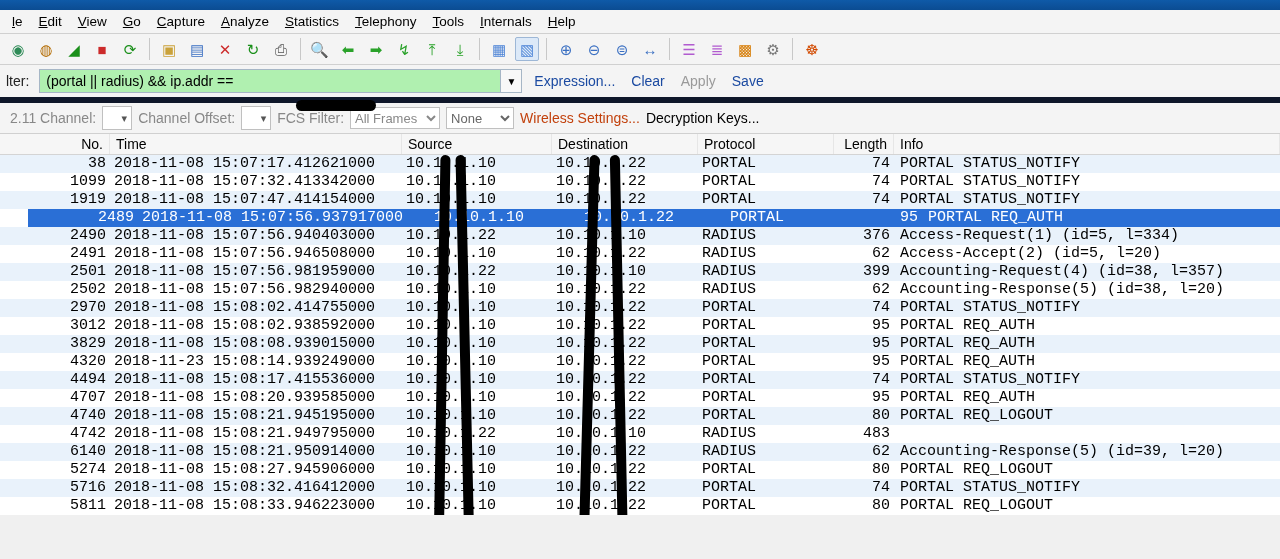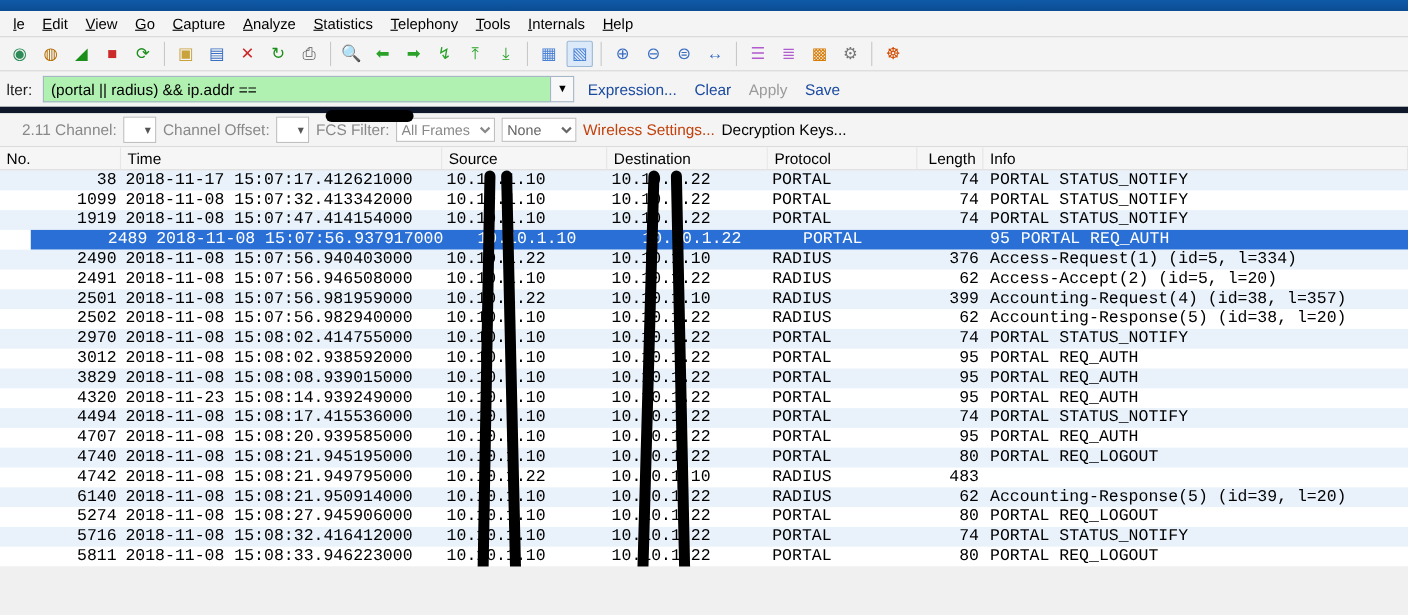--- a/index.html
+++ b/index.html
@@ -111,21 +111,21 @@
   }
   .filterbar .fbtn.disabled {
     color: #9a9a9a;
   }
 
   .wirelessbar {
     display: flex;
     align-items: center;
     background: #f4f4f4;
     border-bottom: 1px solid #d0d0d0;
-    padding: 3px 20px;
+    padding: 3px 10px;
     font-size: 14px;
     gap: 6px;
   }
   .wirelessbar .wlabel {
     color: #888;
   }
   .wirelessbar .wbox {
     border: 1px solid #c0c0c0;
     background: #fff;
     height: 22px;
@@ -159,21 +159,21 @@
     border-bottom: 1px solid #d4d4d4;
     font-family: "Segoe UI", Tahoma, Arial, sans-serif;
     font-size: 14px;
     color: #000;
   }
   .plist-header .col {
     padding: 2px 6px;
     border-right: 1px solid #e6e6e6;
     box-sizing: border-box;
   }
-  .col-no    { width: 110px; text-align: left; }
+  .col-no    { width: 110px; text-align: right; }
   .col-time  { width: 292px; text-align: left; }
   .col-src   { width: 150px; text-align: left; }
   .col-dst   { width: 146px; text-align: left; }
   .col-proto { width: 136px; text-align: left; }
   .col-len   { width: 60px;  text-align: right; }
   .col-info  { flex: 1;      text-align: left; padding-left: 6px; }
 
   .plist-body { }
   .prow {
     display: flex;
@@ -307,21 +307,21 @@
     <div class="col col-time">Time</div>
     <div class="col col-src">Source</div>
     <div class="col col-dst">Destination</div>
     <div class="col col-proto">Protocol</div>
     <div class="col col-len">Length</div>
     <div class="col col-info">Info</div>
   </div>
 
   <div class="packet-wrap">
     <div class="plist-body" id="plist-body">
-        <div class="prow alt"><span class="cell cell-no">38</span><span class="cell cell-time">2018-11-17 15:07:17.412621000</span><span class="cell cell-src">10.10.1.10</span><span class="cell cell-dst">10.10.1.22</span><span class="cell cell-proto">PORTAL</span><span class="cell cell-len">74</span><span class="cell cell-info">PORTAL STATUS_NOTIFY</span></div>
+        <div class="prow alt"><span class="cell cell-no">38</span><span class="cell cell-time">2018-11-08 15:07:17.412621000</span><span class="cell cell-src">10.10.1.10</span><span class="cell cell-dst">10.10.1.22</span><span class="cell cell-proto">PORTAL</span><span class="cell cell-len">74</span><span class="cell cell-info">PORTAL STATUS_NOTIFY</span></div>
         <div class="prow"><span class="cell cell-no">1099</span><span class="cell cell-time">2018-11-08 15:07:32.413342000</span><span class="cell cell-src">10.10.1.10</span><span class="cell cell-dst">10.10.1.22</span><span class="cell cell-proto">PORTAL</span><span class="cell cell-len">74</span><span class="cell cell-info">PORTAL STATUS_NOTIFY</span></div>
         <div class="prow alt"><span class="cell cell-no">1919</span><span class="cell cell-time">2018-11-08 15:07:47.414154000</span><span class="cell cell-src">10.10.1.10</span><span class="cell cell-dst">10.10.1.22</span><span class="cell cell-proto">PORTAL</span><span class="cell cell-len">74</span><span class="cell cell-info">PORTAL STATUS_NOTIFY</span></div>
         <div class="prow sel"><span class="cell cell-no">2489</span><span class="cell cell-time">2018-11-08 15:07:56.937917000</span><span class="cell cell-src">10.10.1.10</span><span class="cell cell-dst">10.10.1.22</span><span class="cell cell-proto">PORTAL</span><span class="cell cell-len">95</span><span class="cell cell-info">PORTAL REQ_AUTH</span></div>
         <div class="prow alt"><span class="cell cell-no">2490</span><span class="cell cell-time">2018-11-08 15:07:56.940403000</span><span class="cell cell-src">10.10.1.22</span><span class="cell cell-dst">10.10.1.10</span><span class="cell cell-proto">RADIUS</span><span class="cell cell-len">376</span><span class="cell cell-info">Access-Request(1) (id=5, l=334)</span></div>
         <div class="prow"><span class="cell cell-no">2491</span><span class="cell cell-time">2018-11-08 15:07:56.946508000</span><span class="cell cell-src">10.10.1.10</span><span class="cell cell-dst">10.10.1.22</span><span class="cell cell-proto">RADIUS</span><span class="cell cell-len">62</span><span class="cell cell-info">Access-Accept(2) (id=5, l=20)</span></div>
         <div class="prow alt"><span class="cell cell-no">2501</span><span class="cell cell-time">2018-11-08 15:07:56.981959000</span><span class="cell cell-src">10.10.1.22</span><span class="cell cell-dst">10.10.1.10</span><span class="cell cell-proto">RADIUS</span><span class="cell cell-len">399</span><span class="cell cell-info">Accounting-Request(4) (id=38, l=357)</span></div>
         <div class="prow"><span class="cell cell-no">2502</span><span class="cell cell-time">2018-11-08 15:07:56.982940000</span><span class="cell cell-src">10.10.1.10</span><span class="cell cell-dst">10.10.1.22</span><span class="cell cell-proto">RADIUS</span><span class="cell cell-len">62</span><span class="cell cell-info">Accounting-Response(5) (id=38, l=20)</span></div>
         <div class="prow alt"><span class="cell cell-no">2970</span><span class="cell cell-time">2018-11-08 15:08:02.414755000</span><span class="cell cell-src">10.10.1.10</span><span class="cell cell-dst">10.10.1.22</span><span class="cell cell-proto">PORTAL</span><span class="cell cell-len">74</span><span class="cell cell-info">PORTAL STATUS_NOTIFY</span></div>
         <div class="prow"><span class="cell cell-no">3012</span><span class="cell cell-time">2018-11-08 15:08:02.938592000</span><span class="cell cell-src">10.10.1.10</span><span class="cell cell-dst">10.10.1.22</span><span class="cell cell-proto">PORTAL</span><span class="cell cell-len">95</span><span class="cell cell-info">PORTAL REQ_AUTH</span></div>
         <div class="prow alt"><span class="cell cell-no">3829</span><span class="cell cell-time">2018-11-08 15:08:08.939015000</span><span class="cell cell-src">10.10.1.10</span><span class="cell cell-dst">10.10.1.22</span><span class="cell cell-proto">PORTAL</span><span class="cell cell-len">95</span><span class="cell cell-info">PORTAL REQ_AUTH</span></div>

